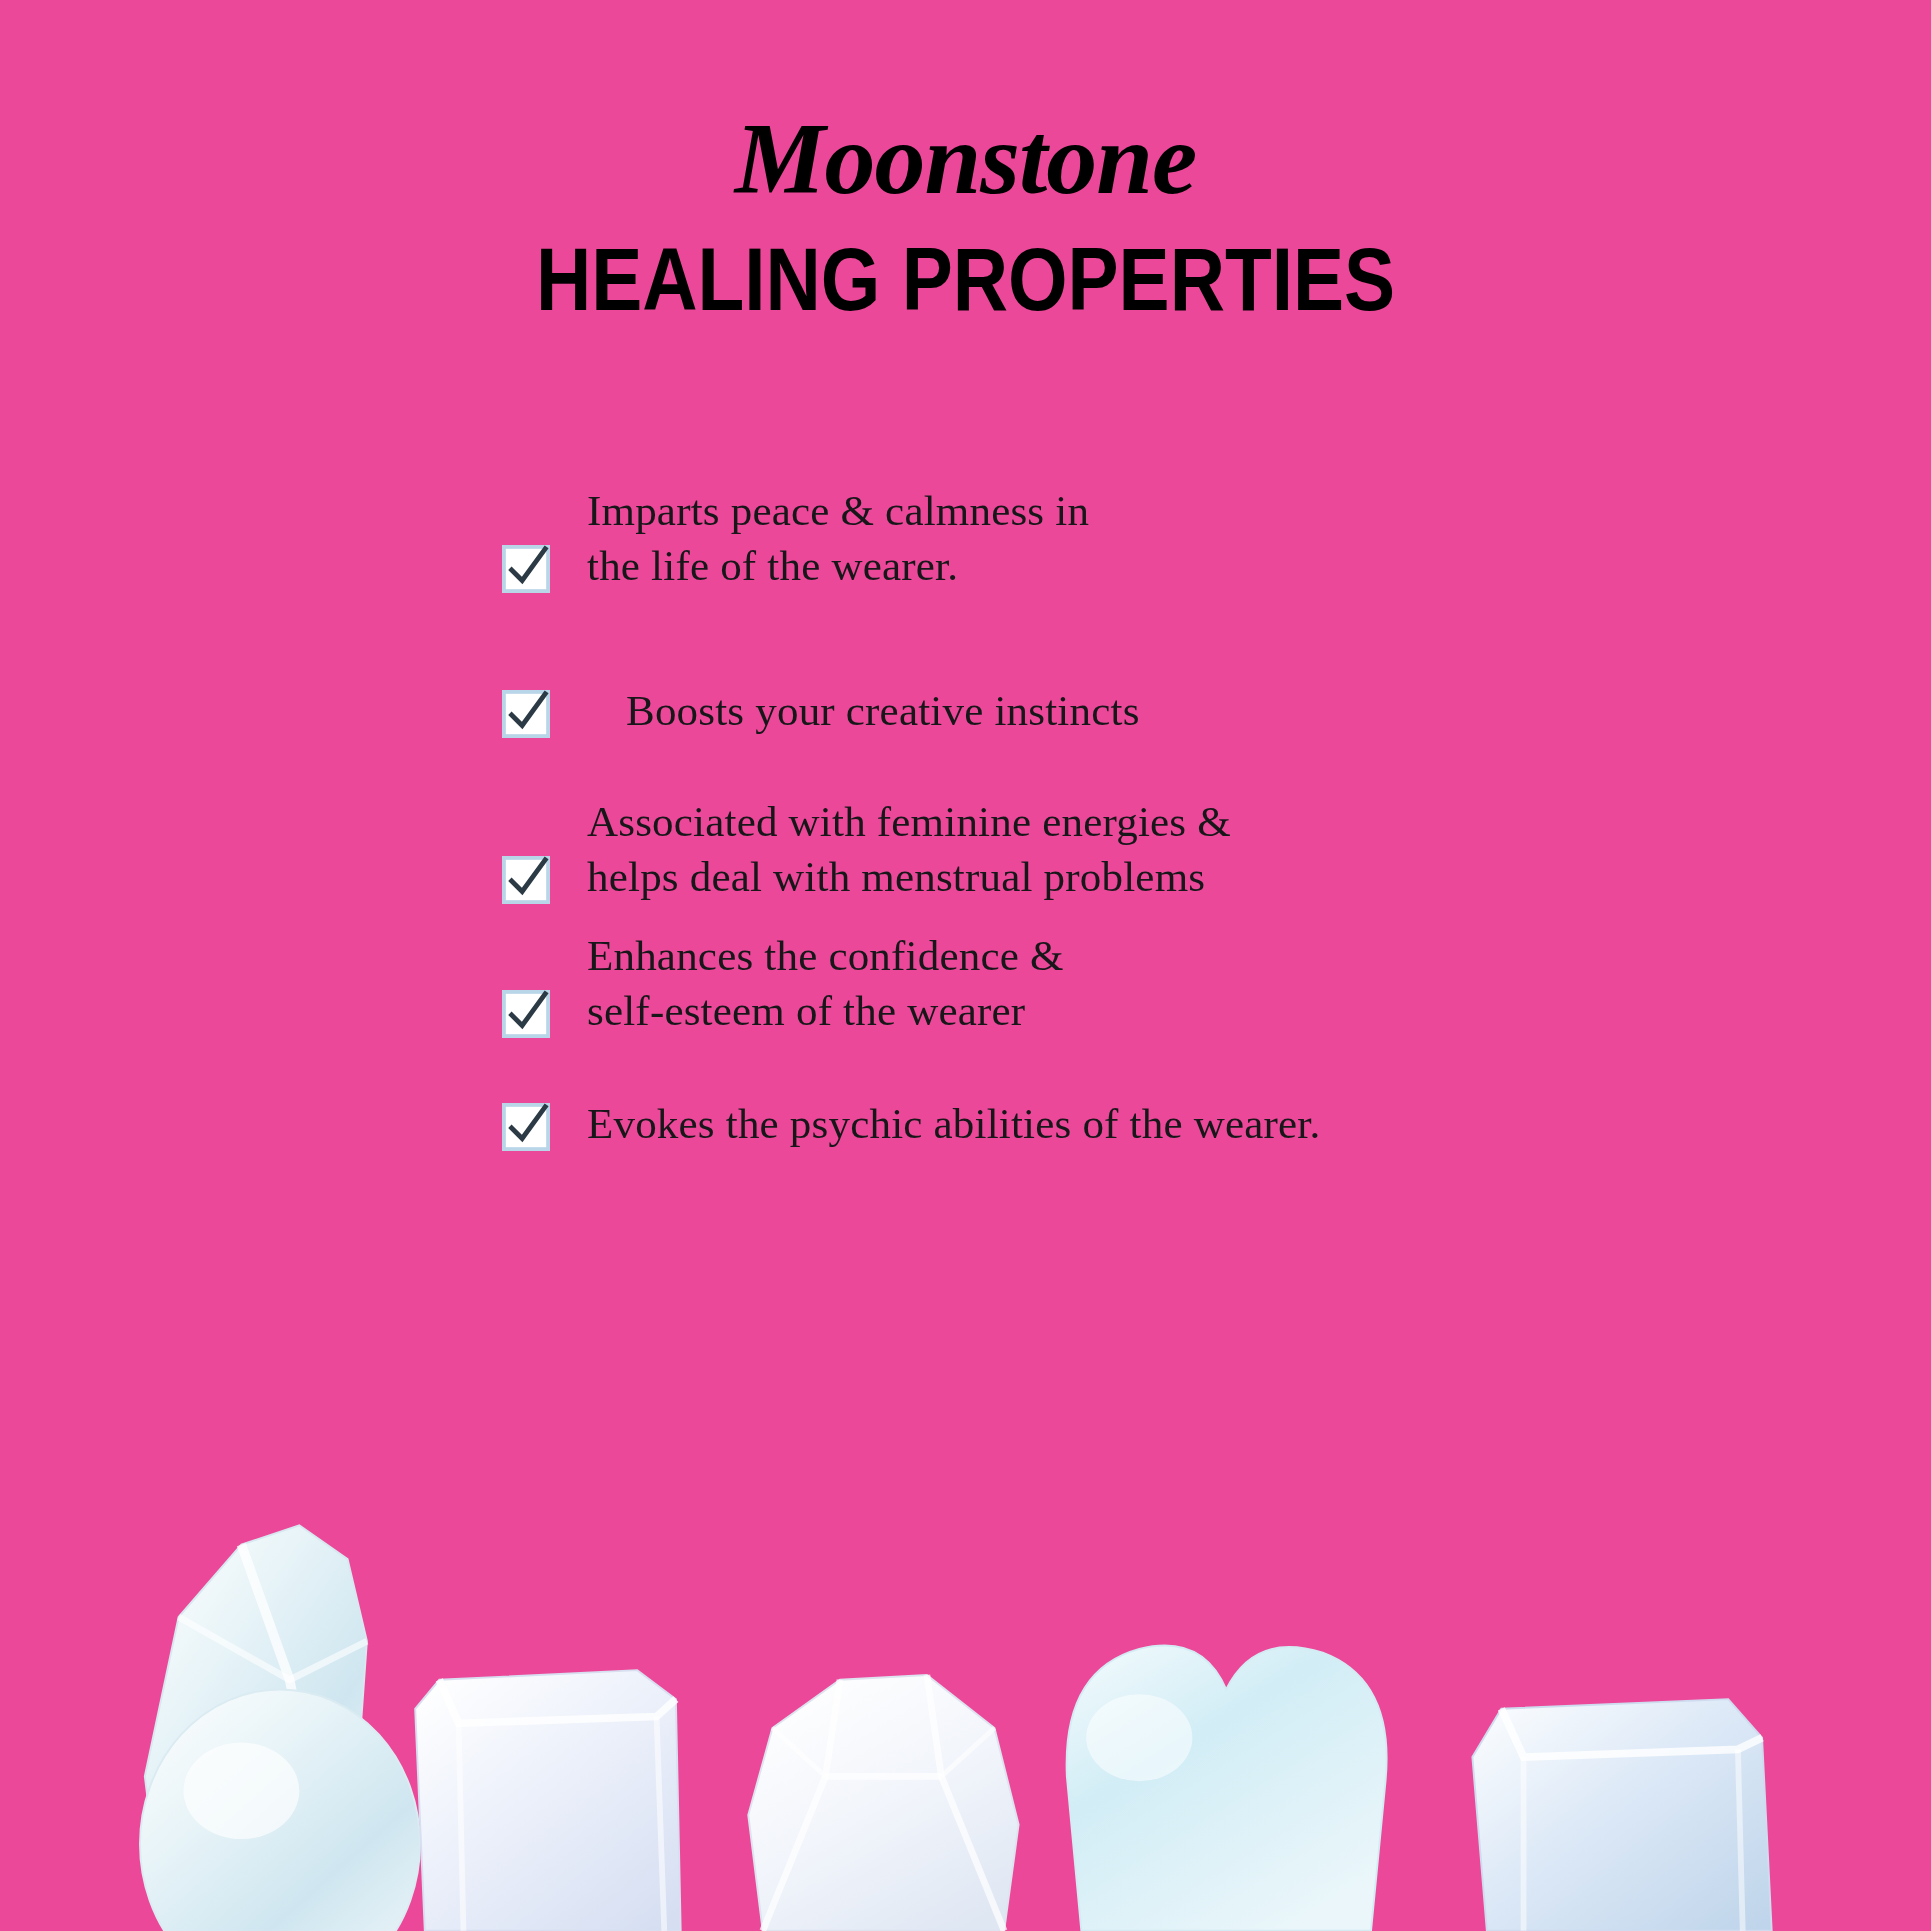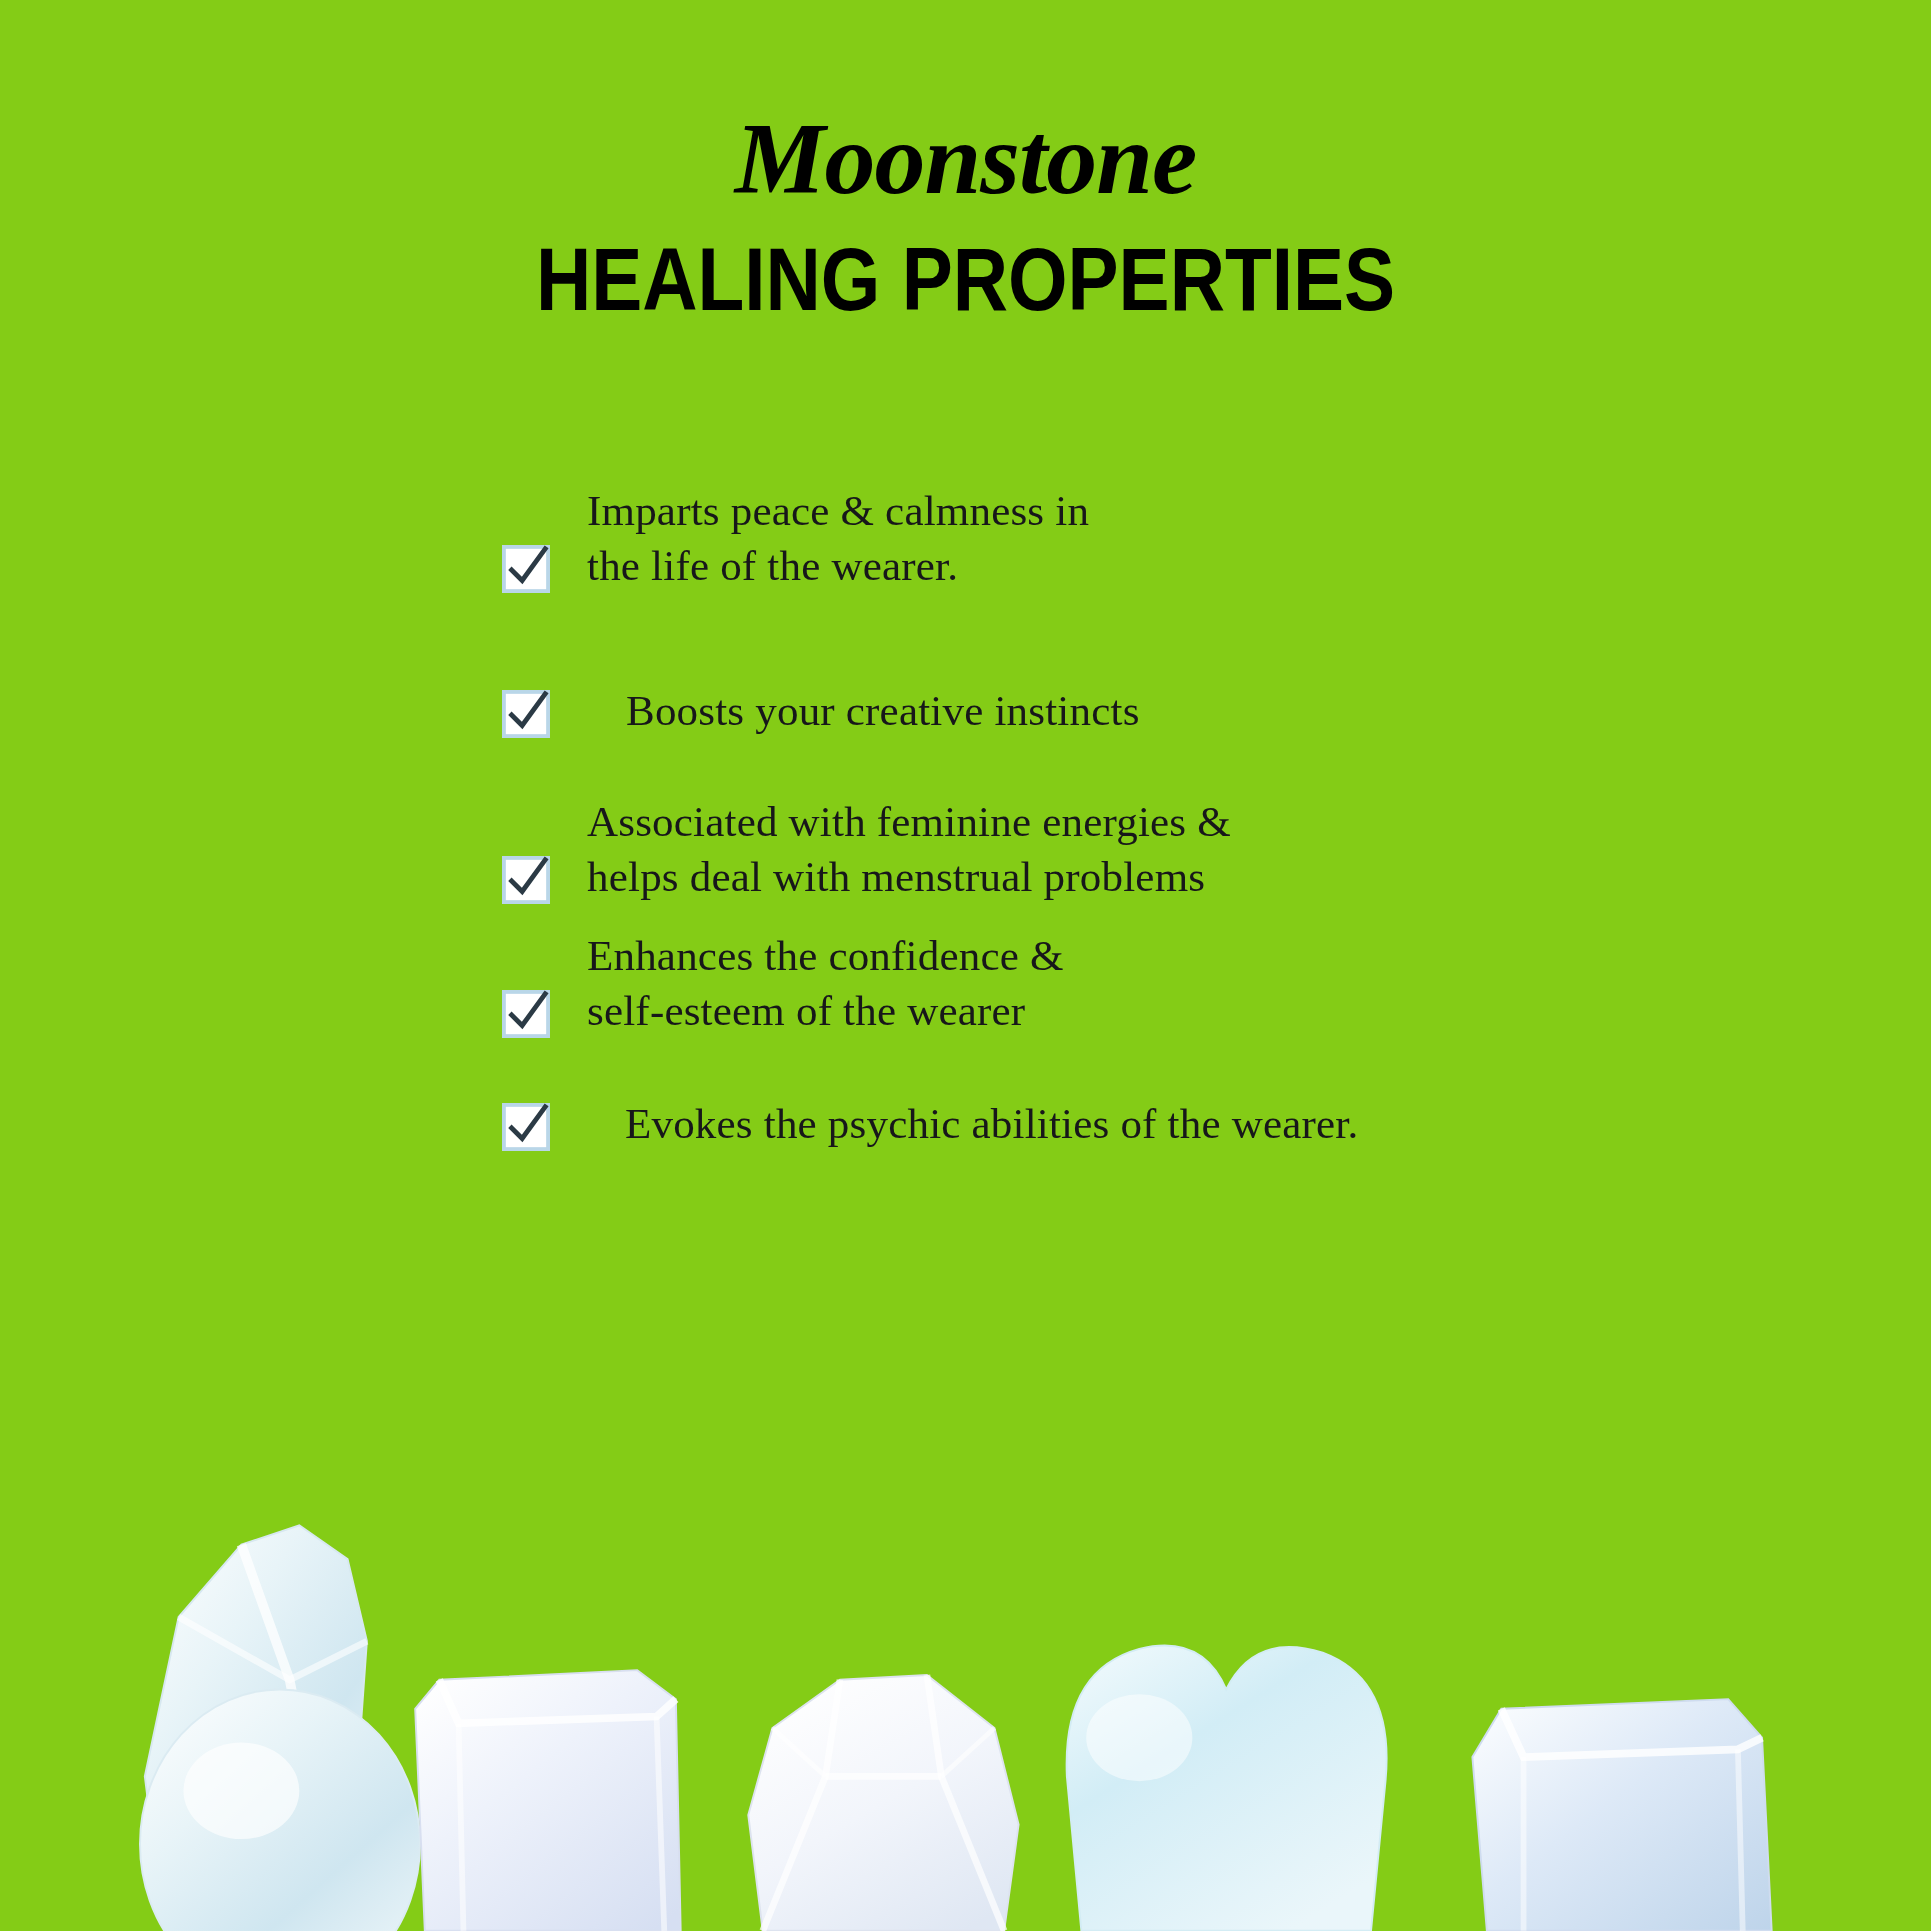--- a/index.html
+++ b/index.html
@@ -13,21 +13,21 @@
   }
   body {
     font-family: "Liberation Serif", serif;
     color: #1a1a1a;
   }
 
   .page {
     position: relative;
     width: 1931px;
     height: 1931px;
-    background: #84cc16;
+    background: #ec4899;
   }
 
   
   .header {
     padding-top: 108px;
     text-align: center;
   }
   .title-script {
     font-family: "Liberation Serif", serif;
     font-style: italic;
@@ -56,21 +56,21 @@
     position: absolute;
     left: 502px;
     top: 483px;
     width: 1081px;
   }
   .list-item {
     display: flex;
     align-items: flex-end;
     margin-bottom: 54px;
   }
-  .list-item:last-child { margin-bottom: 0; gap: 38px; }
+  .list-item:last-child { margin-bottom: 0; }
 
   .checkbox {
     flex: 0 0 auto;
     width: 48px;
     height: 48px;
     margin-right: 37px;
     margin-top: 13.5px;
     position: relative;
   }
   .checkbox svg { display: block; }

